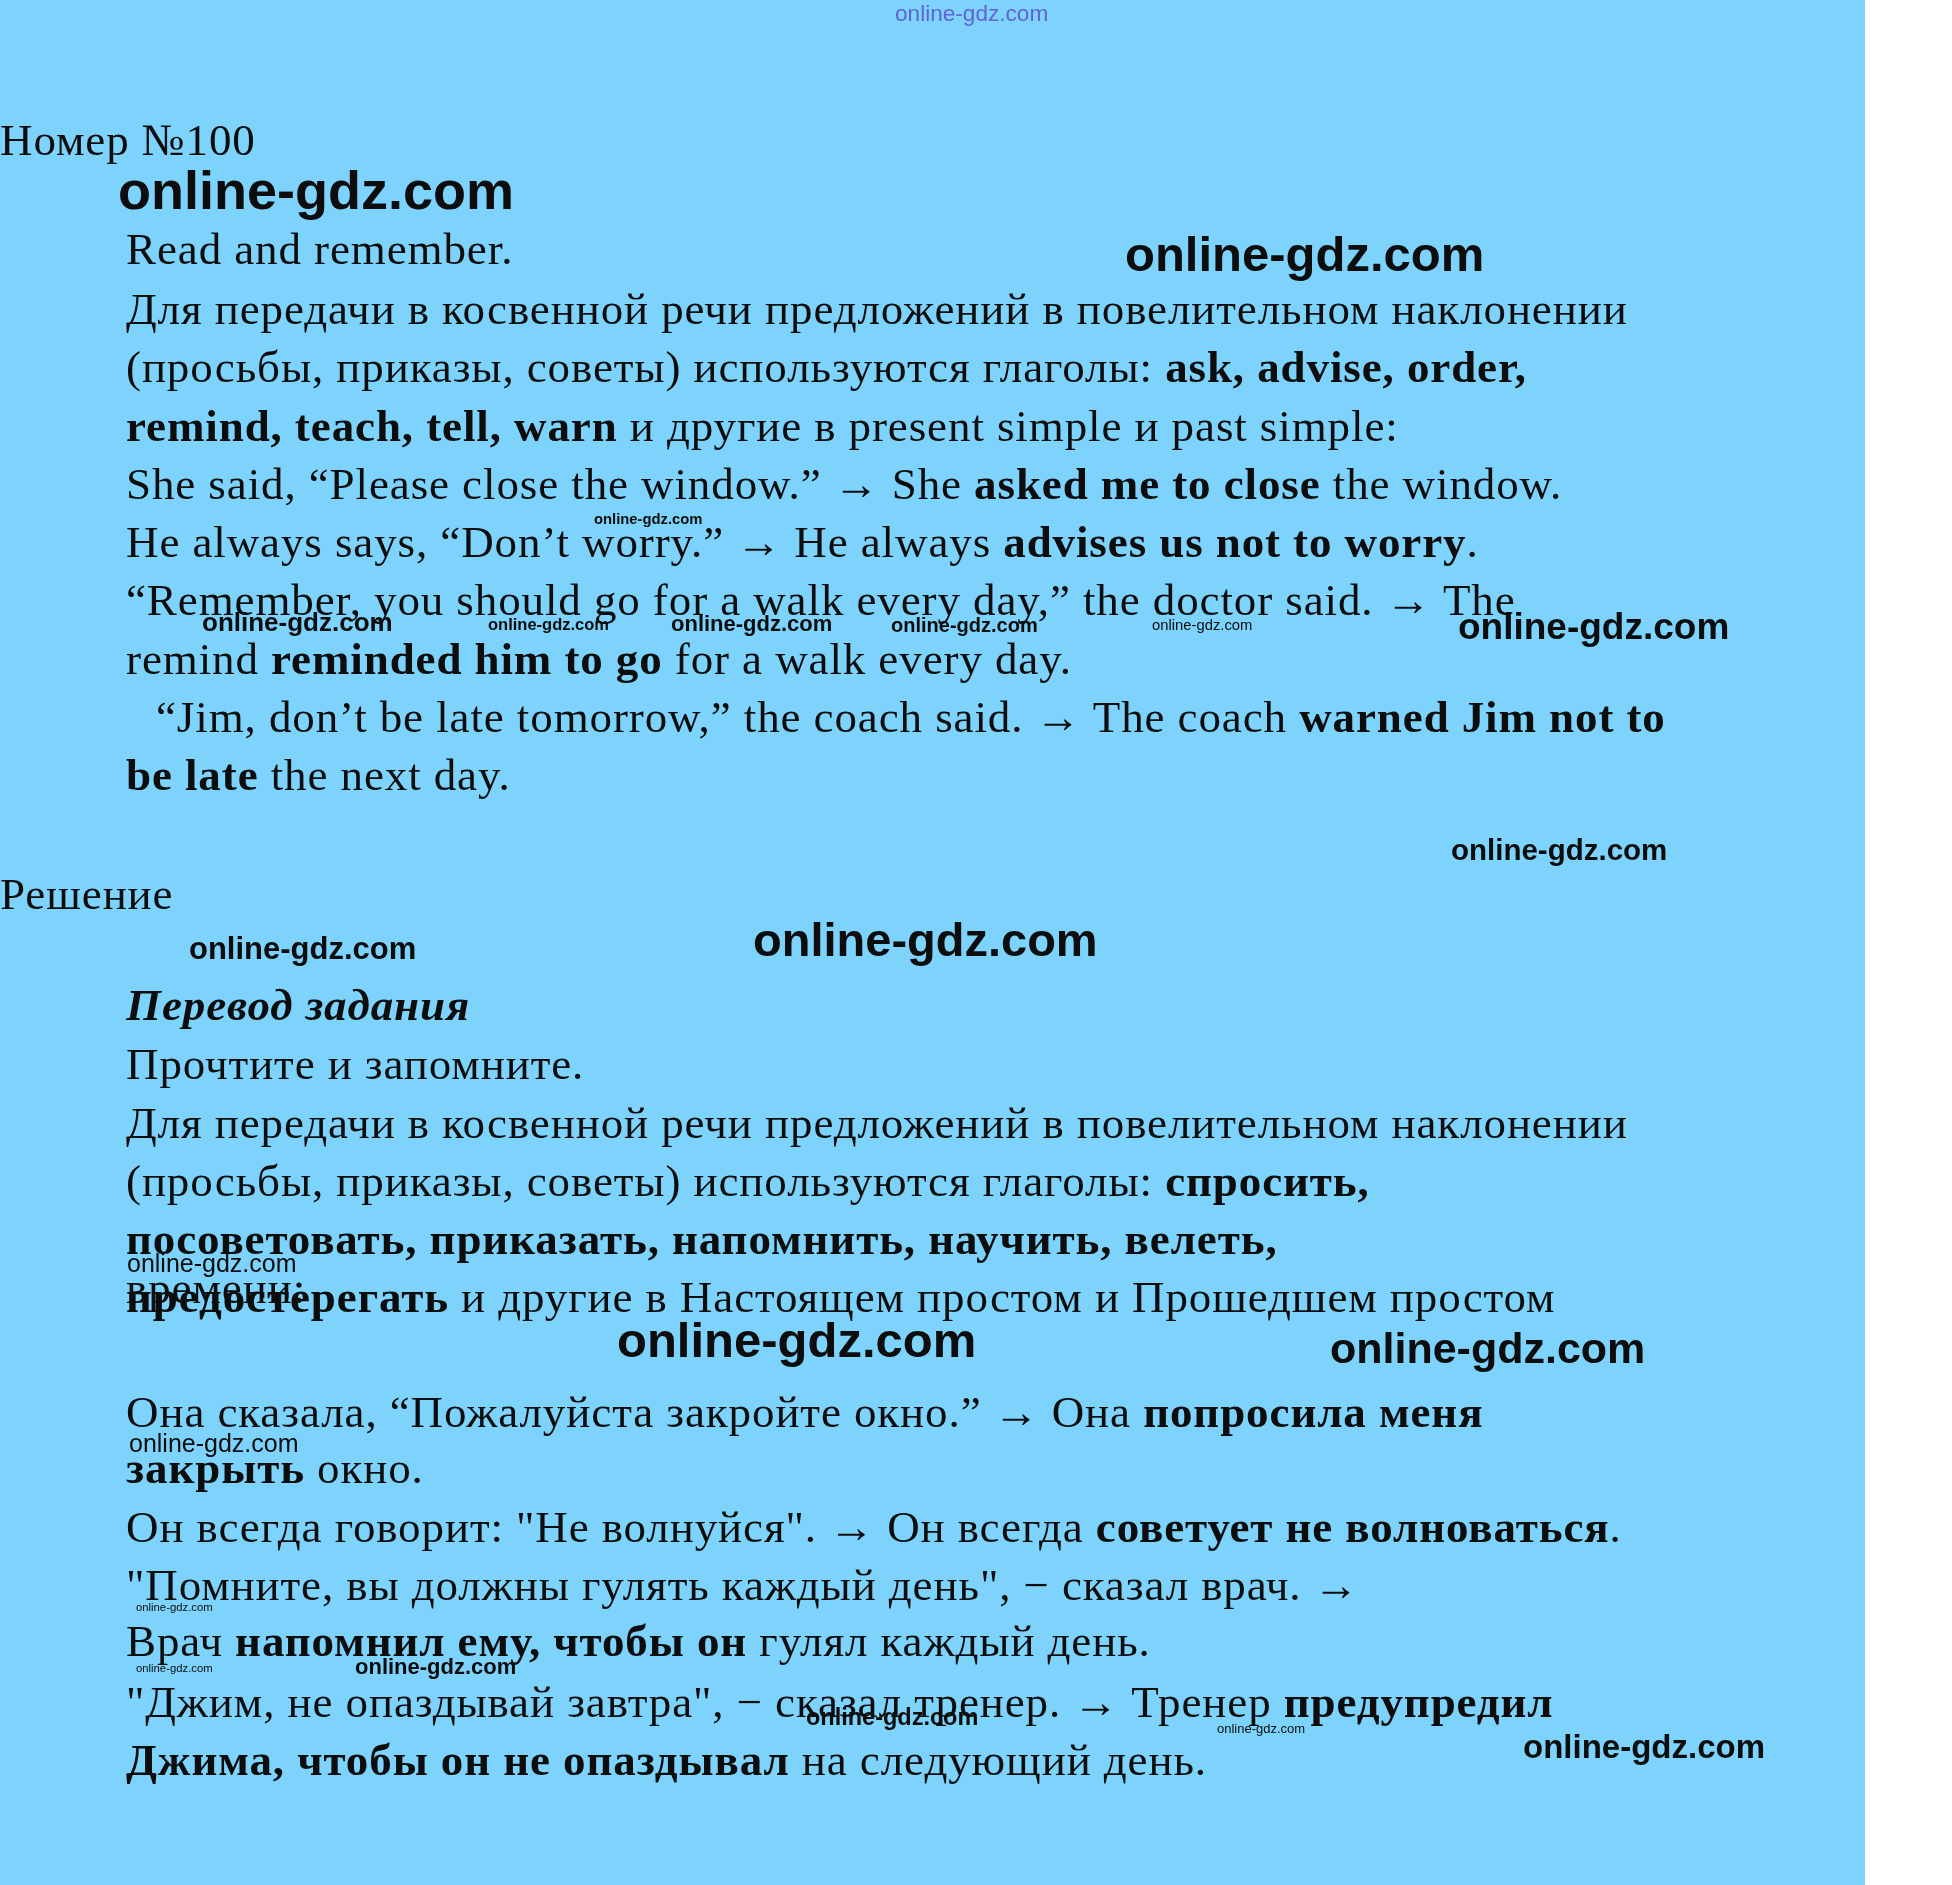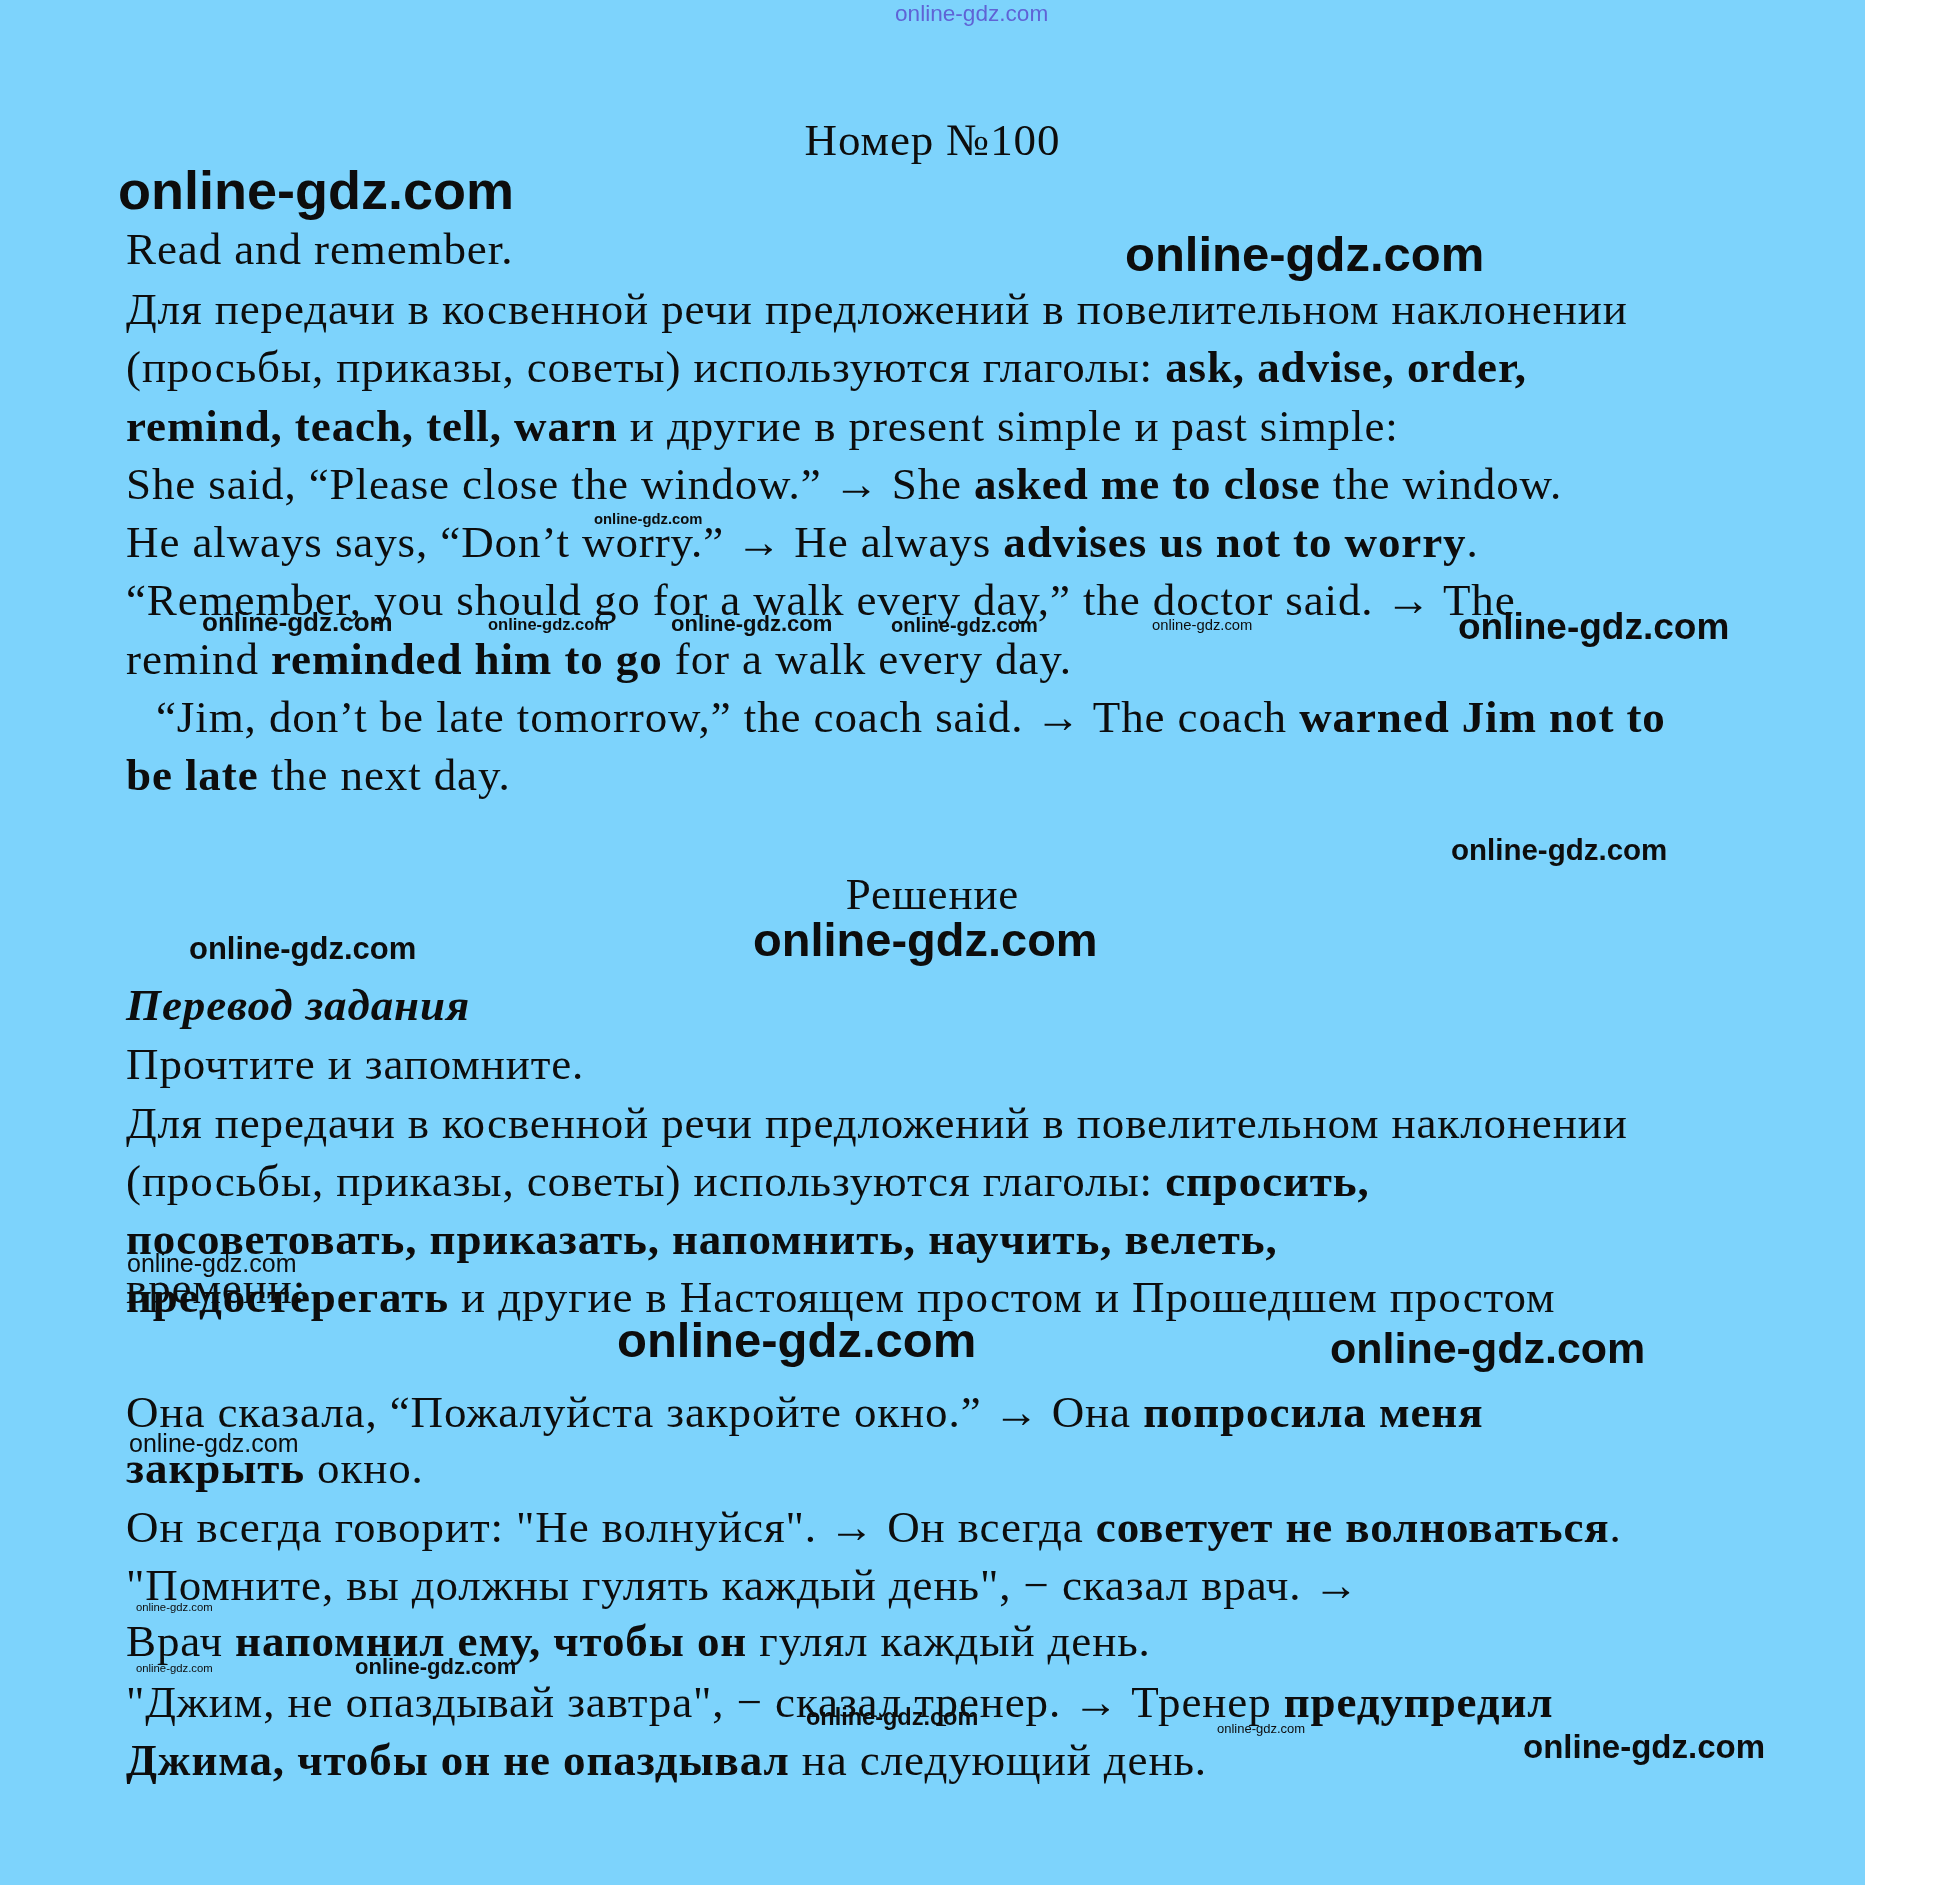--- a/index.html
+++ b/index.html
@@ -14,21 +14,21 @@
   }
   .ln{
     position:absolute;
     left:126px;
     font-size:45px;
     line-height:1.15;
     letter-spacing:0.9px;
     white-space:nowrap;
   }
   .ln b{font-weight:bold;}
-  .center{left:0;width:100%;text-align:center;}
+  .center{left:0;width:100%;}
   .heading-italic{font-weight:bold;font-style:italic;}
   .wm{
     position:absolute;
     font-family:"Liberation Sans", sans-serif;
     font-weight:600;
     color:#0d0d0d;
     white-space:nowrap;
     line-height:1.1;
   }
   .w700{font-weight:700;}

